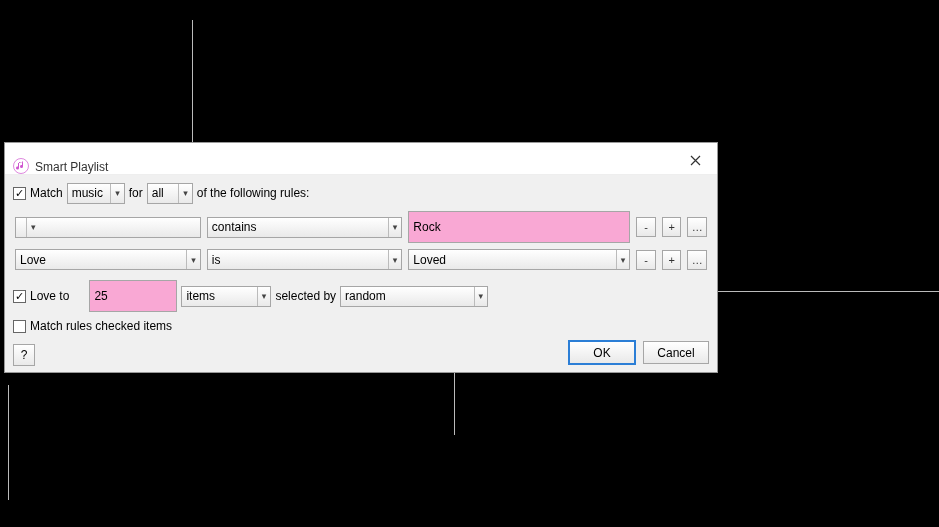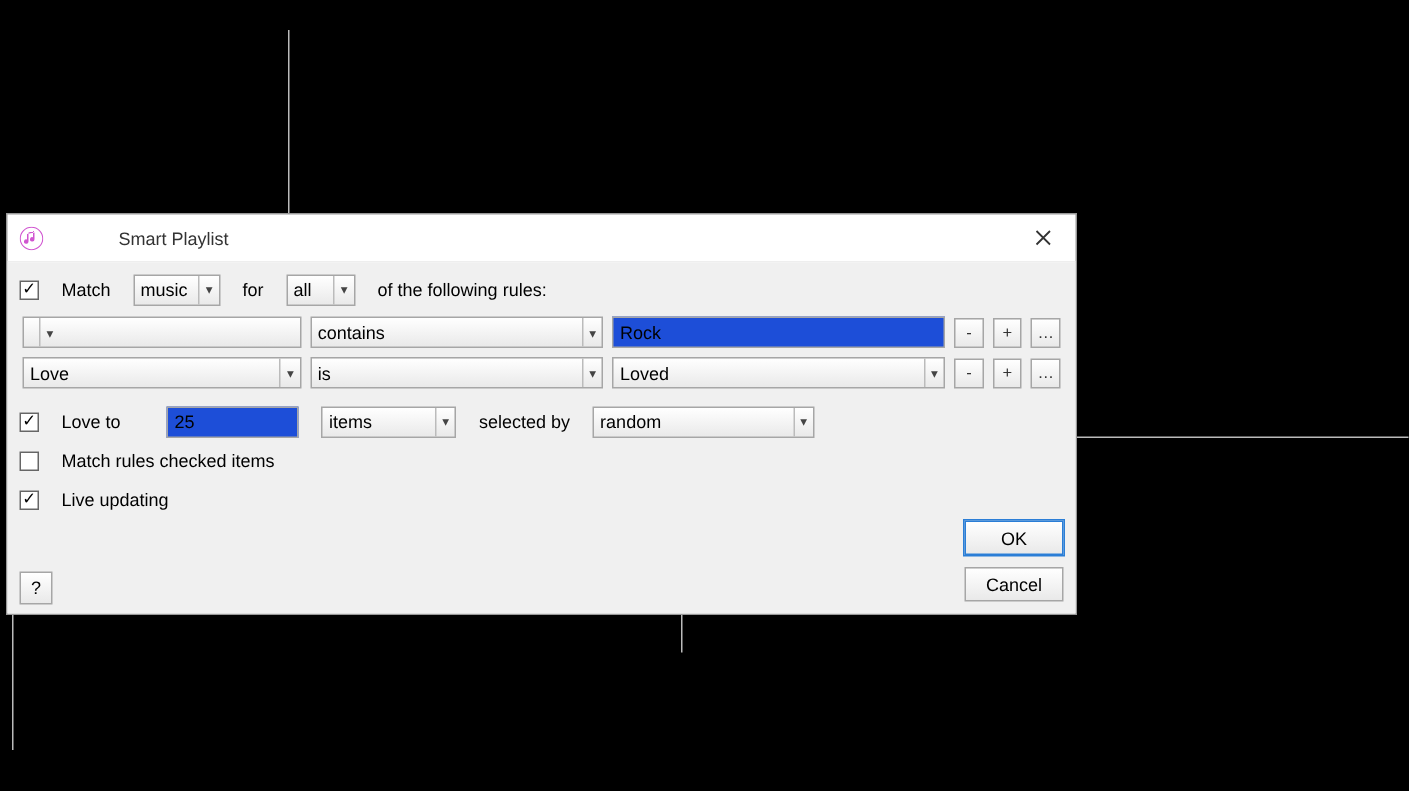--- a/index.html
+++ b/index.html
@@ -1,37 +1,37 @@
 <!DOCTYPE html>
 <html><head>
   <meta charset="utf-8">
   <style>
     * { box-sizing: border-box; margin: 0; padding: 0; font-family: "Segoe UI", Tahoma, sans-serif; font-size: 12px; }
     body { background: #000; width: 939px; height: 527px; position: relative; }
     .dialog { position: absolute; left: 4px; top: 142px; width: 714px; background: #fff; border: 1px solid #999; }
-    .titlebar { height: 32px; display: flex; align-items: center; padding: 0 8px; border-bottom: 1px solid #eee; gap: 44px; }
+    .titlebar { height: 32px; display: flex; align-items: flex-end; padding: 0 8px; border-bottom: 1px solid #eee; }
     .titlebar .app-icon { width: 16px; height: 16px; margin-right: 6px; display: inline-flex; align-items: center; justify-content: center; }
     .titlebar .title { flex: 1; color: #333; }
     .titlebar .close { width: 28px; height: 28px; display: flex; align-items: center; justify-content: center; cursor: pointer; }
     .content { padding: 6px 8px 0px 8px; background: #f0f0f0; }
-    .row { display: flex; align-items: center; gap: 15px; min-height: 24px; margin-bottom: 2px; }
+    .row { display: flex; align-items: center; gap: 4px; min-height: 24px; margin-bottom: 2px; }
     .checkbox { width: 13px; height: 13px; border: 1px solid #666; background: #fff; display: inline-flex; align-items: center; justify-content: center; cursor: pointer; flex-shrink: 0; }
     .checkbox.checked::after { content: "✓"; font-size: 11px; line-height: 11px; color: #000; }
     .label { color: #000; white-space: nowrap; }
     .select { height: 21px; background: linear-gradient(#fff,#e9e9e9); border: 1px solid #a6a6a6; display: inline-flex; align-items: center; padding: 0 4px; cursor: pointer; position: relative; }
     .select .sel-text { flex: 1; overflow: hidden; }
     .select .chev { margin-left: 6px; font-size: 9px; color: #444; border-left: 1px solid #bbb; padding-left: 4px; height: 100%; display: flex; align-items: center; }
-    .textinput { height: 21px; background: #1d4ed8; border: 1px solid #a6a6a6; padding: 0 4px; display: flex; align-items: center; }
+    .textinput { height: 32px; background: #f9a8d4; border: 1px solid #a6a6a6; padding: 0 4px; display: flex; align-items: center; }
     .rules-area { padding: 4px 2px 4px 2px; }
     .rule-row { display: flex; align-items: center; gap: 6px; margin-bottom: 6px; }
     .rule-row .select:nth-child(1) { width: 190px; }
     .rule-row .select:nth-child(2) { width: 200px; }
     .rule-row .valcol { width: 227px; }
     .sqbtn { width: 20px; height: 20px; background: linear-gradient(#fff,#e9e9e9); border: 1px solid #a6a6a6; display: flex; align-items: center; justify-content: center; cursor: pointer; font-size: 11px; color: #333; }
-    .footer { display: flex; align-items: center; justify-content: flex-end; gap: 8px; padding: 8px 10px 10px 10px; background: #f0f0f0; flex-direction: column; }
+    .footer { display: flex; align-items: center; justify-content: flex-end; gap: 8px; padding: 8px 10px 10px 10px; background: #f0f0f0; }
     .btn { min-width: 66px; height: 23px; background: linear-gradient(#fff,#e9e9e9); border: 1px solid #a6a6a6; display: flex; align-items: center; justify-content: center; cursor: pointer; }
     .btn.default { border: 1px solid #2b7ed6; outline: 1px solid #2b7ed6; }
     .helpbtn { width: 22px; height: 22px; background: linear-gradient(#fff,#e9e9e9); border: 1px solid #a6a6a6; display: flex; align-items: center; justify-content: center; cursor: pointer; margin-top: 4px; margin-bottom: 6px; }
     .callout { position: absolute; background: #bbb; }
   </style>
 </head>
 <body>
 
 <div class="callout" style="left:192px; top:20px; width:1px; height:164px;"></div>
 <div class="callout" style="left:491px; top:291px; width:460px; height:1px;"></div>
@@ -121,24 +121,20 @@
         <span class="sel-text">random</span>
         <span class="chev">▾</span>
       </span>
     </div>
 
     <div class="row">
       <span class="checkbox"></span>
       <span class="label">Match rules checked items</span>
     </div>
 
-    <div class="row">
-      <span class="checkbox checked"></span>
-      <span class="label">Live updating</span>
-    </div>
 
     <div style="display:flex; align-items:flex-end;">
       <span class="helpbtn">
         <span>?</span>
       </span>
       <div style="flex:1"></div>
       <div class="footer" style="padding:0 0 8px 0; background:transparent;">
         <span class="btn default">
           <span>OK</span>
         </span>

